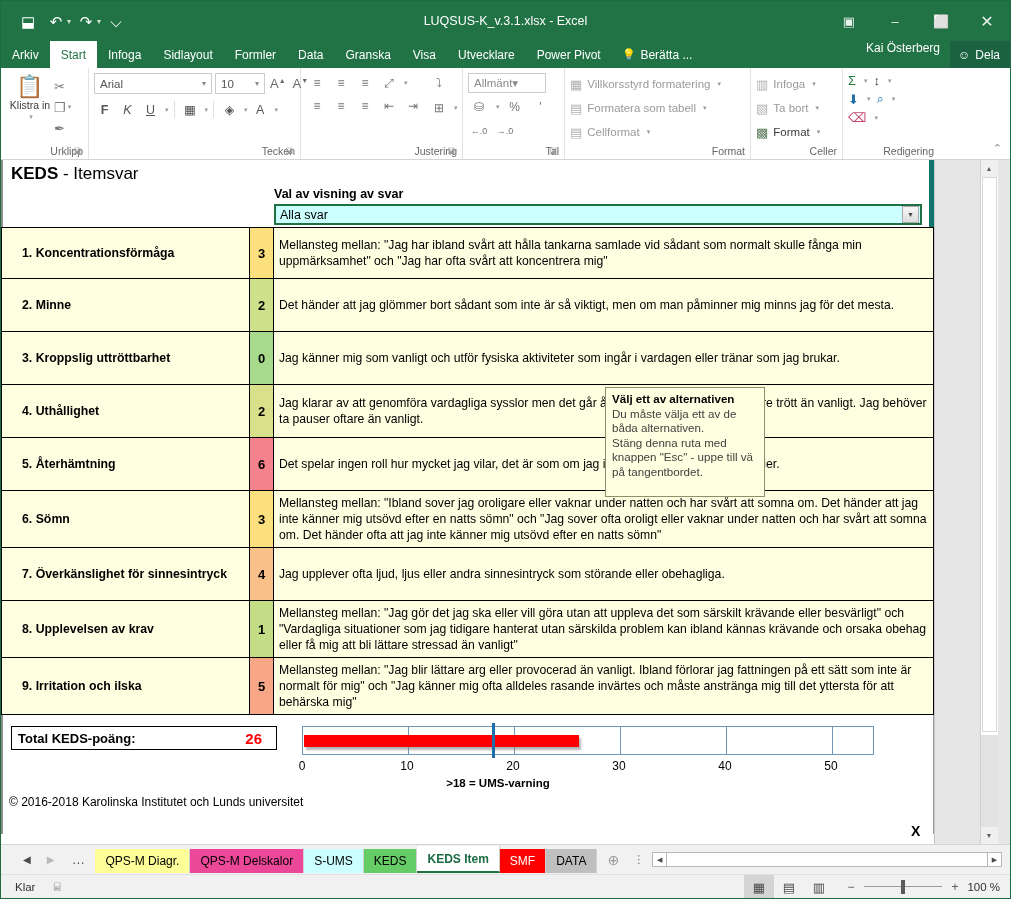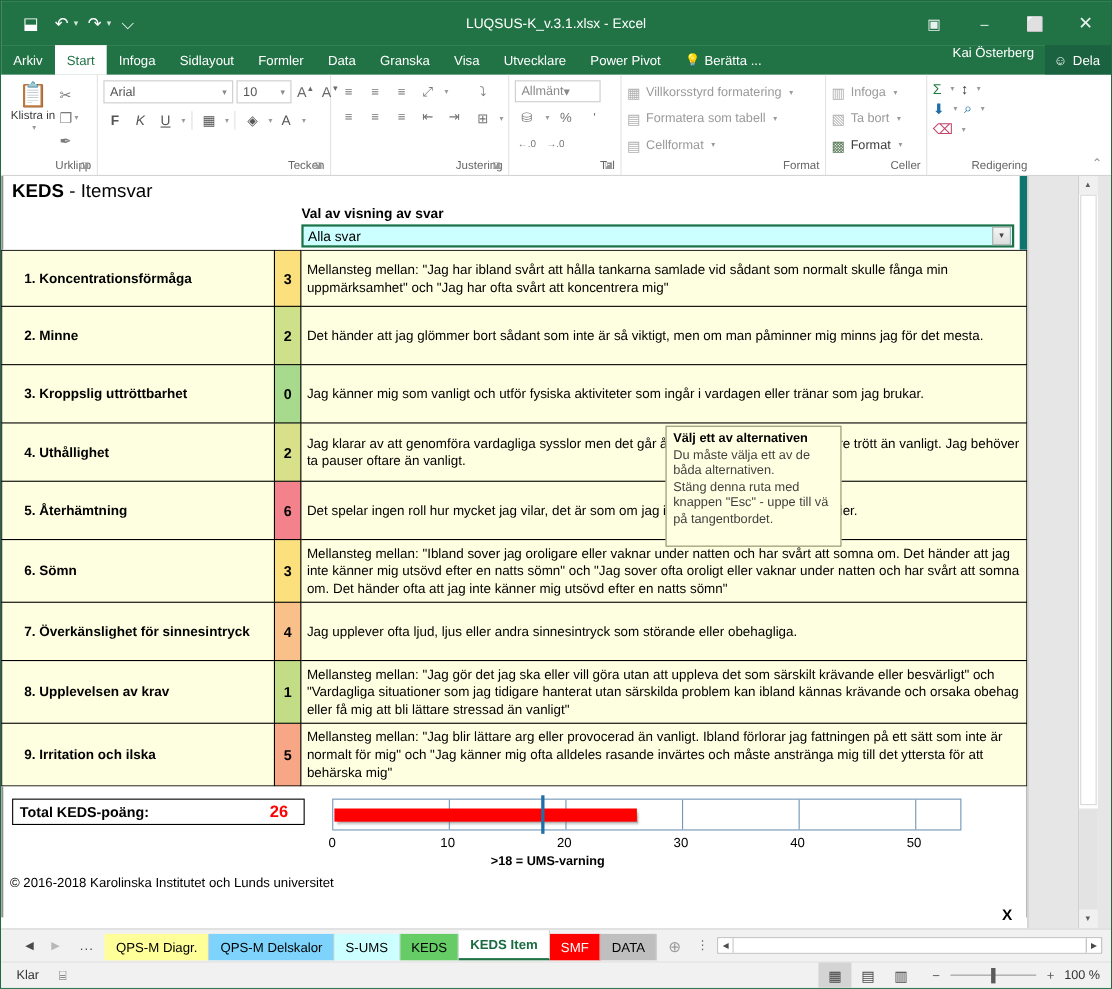--- a/index.html
+++ b/index.html
@@ -163,21 +163,21 @@
     position: relative;
     width: 979px; height: 684px;
     background: #ffffff;
     overflow: hidden;
   }
   .sheet-inner { position: relative; width: 933px; background: #ffffff; }
 
   .hdr-area {
     position: relative; height: 67px;
     border-left: 2px solid #8f8f8f;
-    border-right: 7px solid #0f766e;
+    border-right: 5px solid #0f766e;
     background: #ffffff;
   }
   .keds-title {
     position: absolute; left: 8px; top: 4px;
     font-size: 17px; color: #000000;
   }
   .keds-title b { font-weight: bold; }
   .keds-title span { font-weight: normal; }
   .val-label {
     position: absolute; left: 271px; top: 27px;
@@ -732,21 +732,21 @@
   </div>
 
   <div class="tabbar">
     <div class="nav-arrows">
       <span class="nav-ar">◀</span>
       <span class="nav-ar dim">▶</span>
       <span class="nav-dots">...</span>
     </div>
     <div class="tabs">
       <div class="stab" style="background:#ffff99">QPS-M Diagr.</div>
-      <div class="stab" style="background:#7dd3fc">QPS-M Delskalor</div>
+      <div class="stab" style="background:#ec4899">QPS-M Delskalor</div>
       <div class="stab" style="background:#ccffff">S-UMS</div>
       <div class="stab" style="background:#66cc66">KEDS</div>
       <div class="stab active">KEDS Item</div>
       <div class="stab" style="background:#ff0000;color:#ffffff">SMF</div>
       <div class="stab" style="background:#bfbfbf">DATA</div>
       <div class="add-sheet">⊕</div>
       <div class="tab-kebab">⋮</div>
     </div>
     <div class="hscroll">
       <div class="hs-btn">◀</div>

